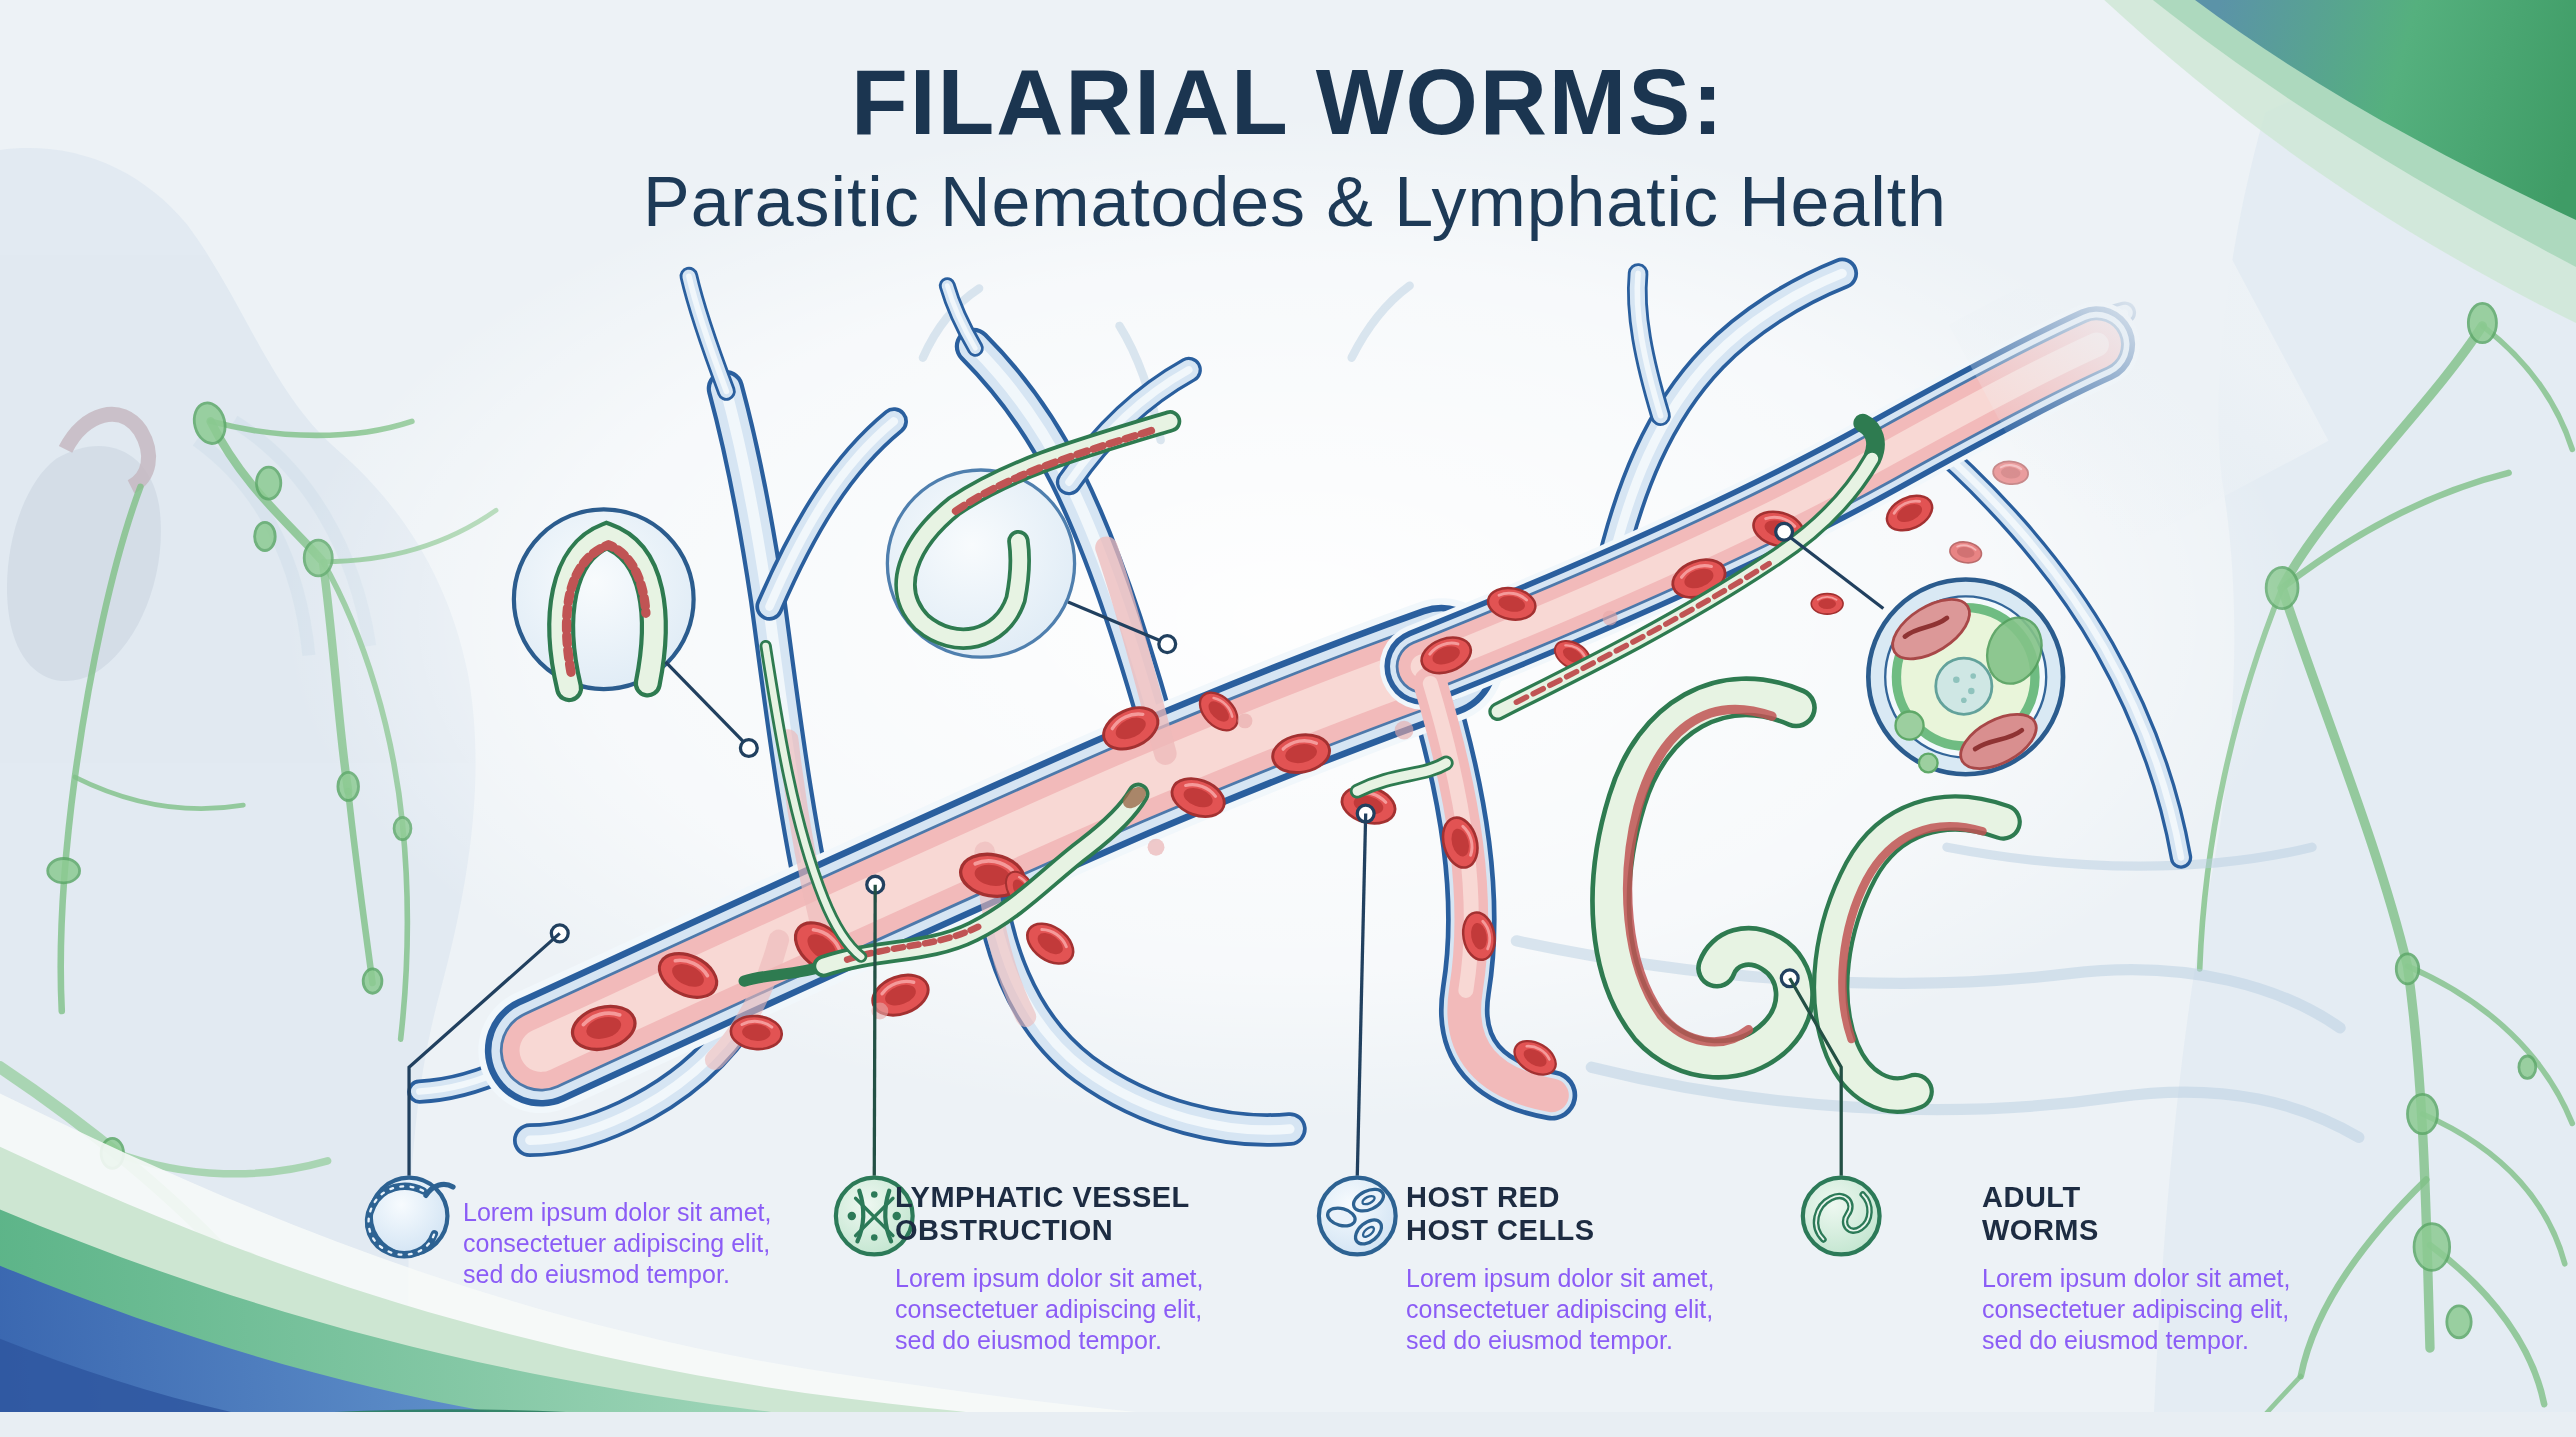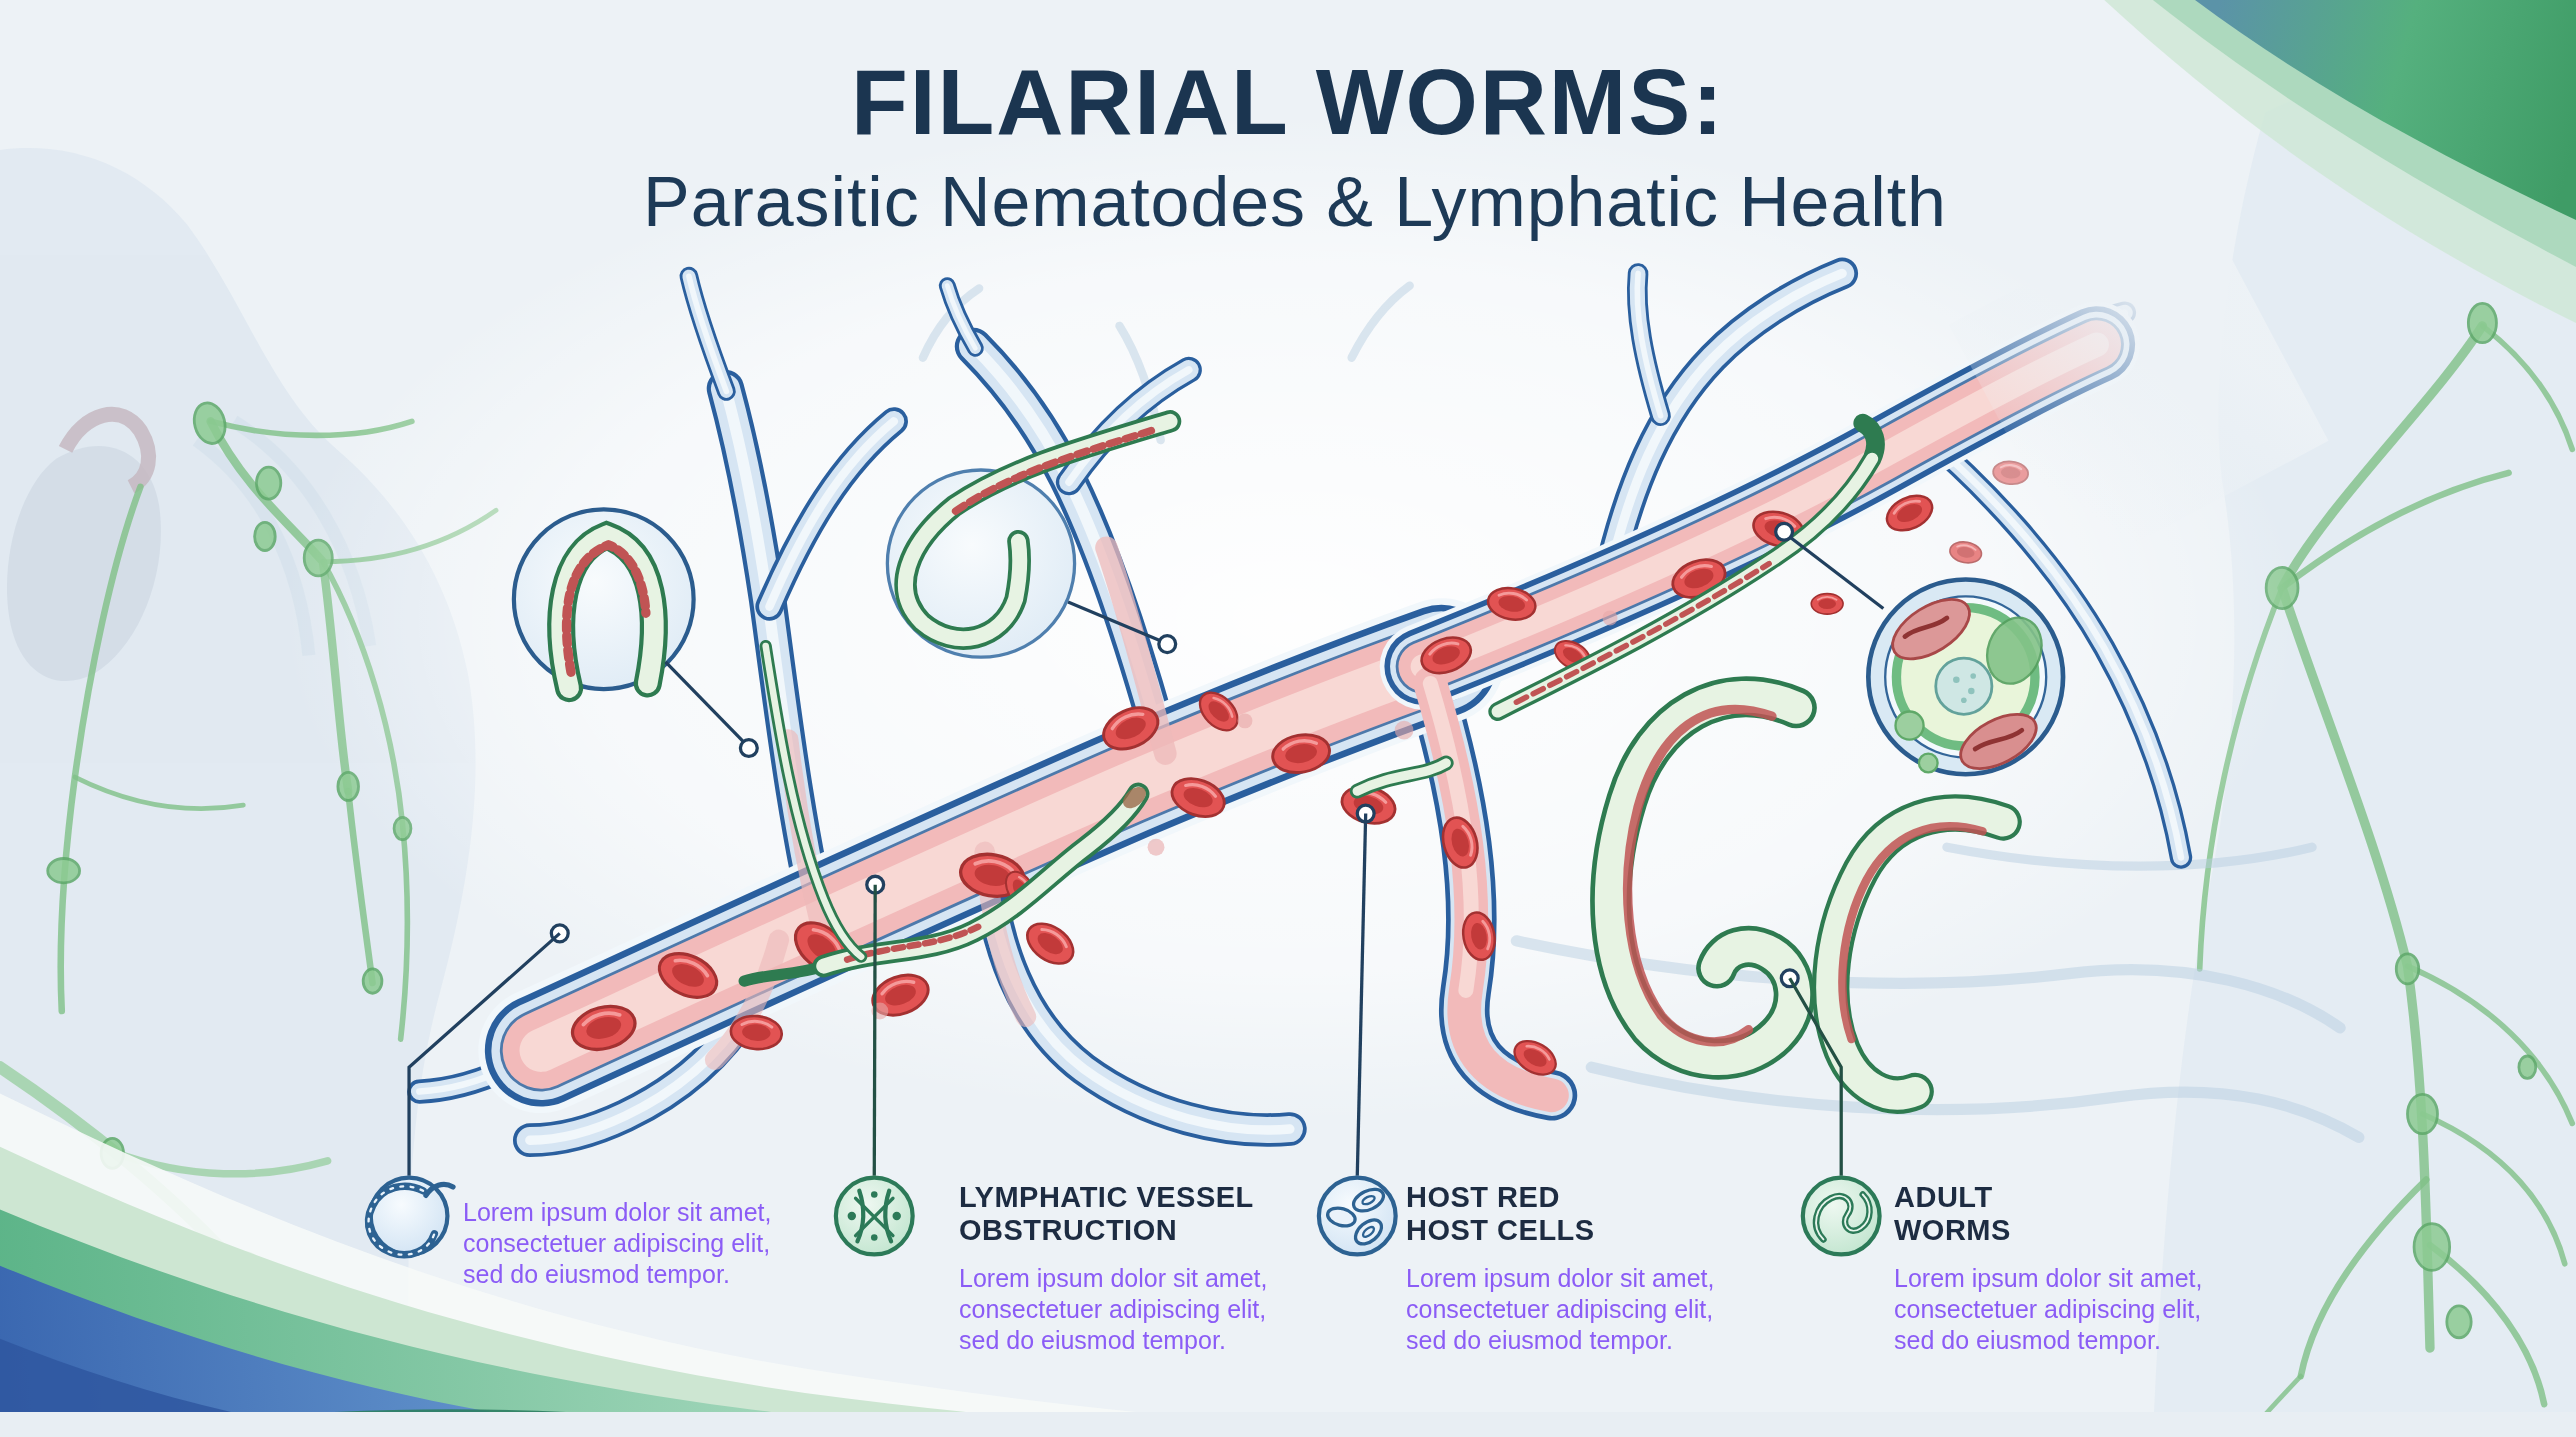--- a/index.html
+++ b/index.html
@@ -5,21 +5,21 @@
   html,body{margin:0;padding:0;background:#e8eef3;}
   #canvas{position:relative;width:2576px;height:1412px;overflow:hidden;
           font-family:"Liberation Sans",sans-serif;background:#edf2f6;}
   #art{position:absolute;left:0;top:0;}
   .title-wrap{position:absolute;left:0;right:0;top:49px;text-align:center;z-index:5;}
   .title-line1{margin:0;font-size:93px;font-weight:800;letter-spacing:1.9px;color:#1b3550;}
   .title-line2{margin:5.6px 0 0 0;font-size:70px;font-weight:500;letter-spacing:0.9px;color:#1d3a57;padding-left:14px;}
   .item{position:absolute;top:1181px;width:328px;z-index:6;}
   .item .head{font-size:29px;font-weight:800;line-height:33px;letter-spacing:0.5px;color:#1d2c42;}
   .item .body{margin-top:16px;font-size:25px;line-height:31px;color:#8b5cf6;}
-  .i1{left:463px}.i2{left:959px}.i3{left:1406px}.i4{left:1894px}
+  .i1{left:463px}.i2{left:895px}.i3{left:1406px}.i4{left:1982px}
   
   .td{fill:none;stroke:#2a5f9e;stroke-linecap:round}
   .tw{fill:none;stroke:#d6e5f3;stroke-linecap:round}
   .th{fill:none;stroke:#f1f7fb;stroke-linecap:round}
   .pale{fill:none;stroke:#b9cfe2;stroke-linecap:round}
   .wo{fill:none;stroke:#2e7b50;stroke-linecap:round}
   .wi{fill:none;stroke:#e7f3e3;stroke-linecap:round}
   .wr{fill:none;stroke:#c05454;stroke-linecap:round}
   .lymph{fill:none;stroke:#7fc187;stroke-linecap:round;opacity:.8}
   .node{fill:#8ccb92;stroke:#5ea96a;stroke-width:3;opacity:.85}

